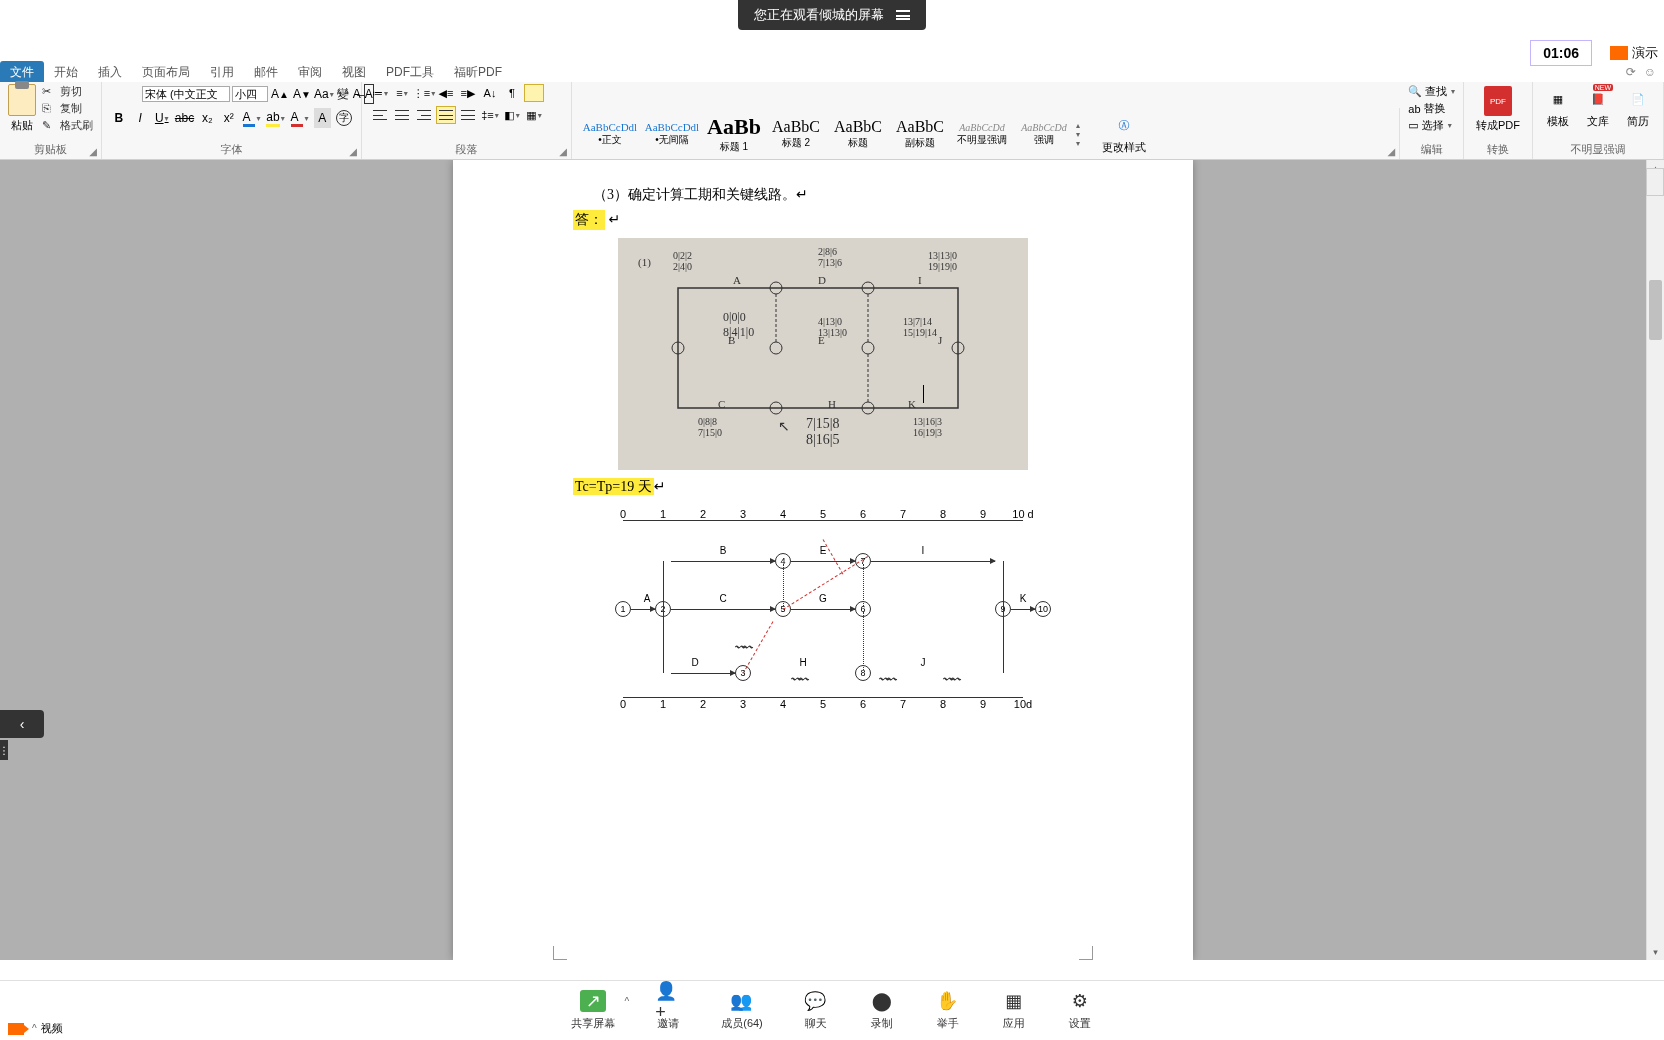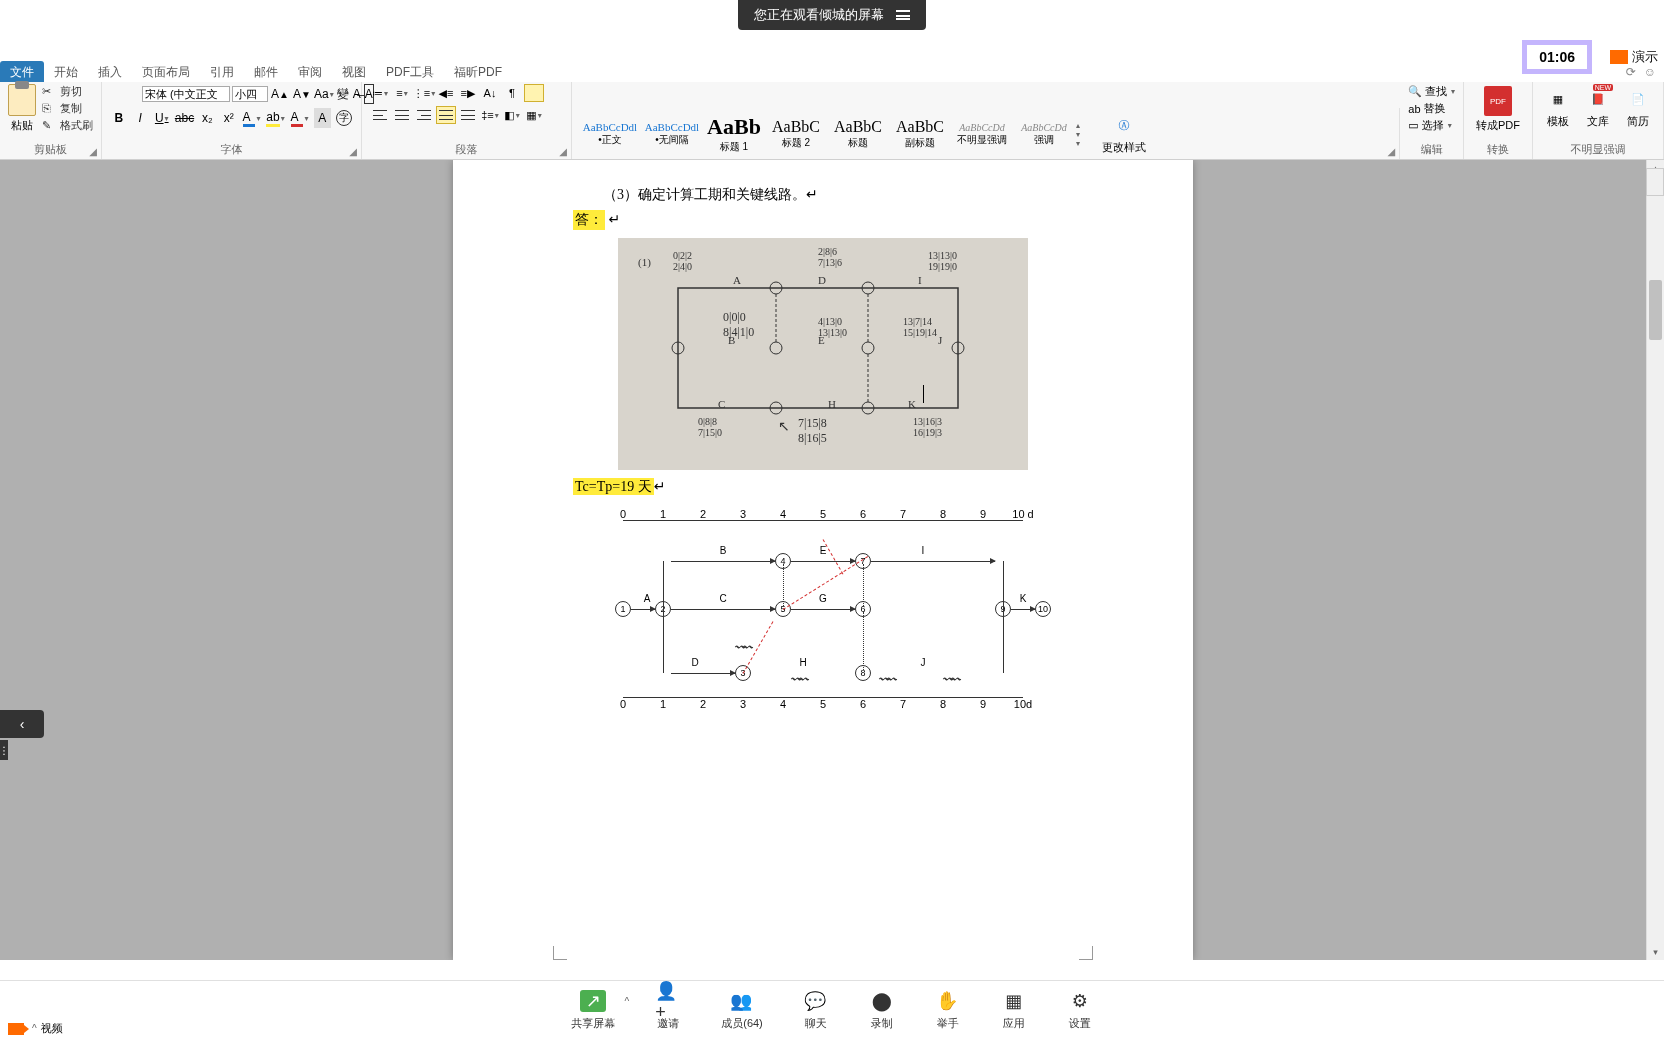--- a/index.html
+++ b/index.html
@@ -5,21 +5,21 @@
 * { margin: 0; padding: 0; box-sizing: border-box; }
 body { font-family: "Microsoft YaHei", Arial, sans-serif; background: #fff; width: 1664px; height: 1040px; overflow: hidden; position: relative; }
 
 
 .share-notice { position: absolute; top: 0; left: 50%; transform: translateX(-50%); background: #333; color: #fff; padding: 6px 16px; font-size: 13px; border-radius: 0 0 4px 4px; display: flex; align-items: center; gap: 12px; z-index: 100; }
 .share-notice .menu-lines { display: inline-block; width: 14px; height: 10px; border-top: 2px solid #fff; border-bottom: 2px solid #fff; position: relative; }
 .share-notice .menu-lines::after { content: ""; position: absolute; top: 3px; left: 0; right: 0; height: 2px; background: #fff; }
 
 
 .top-right { position: absolute; top: 40px; right: 0; display: flex; align-items: center; gap: 12px; }
-.time-box { border: 5px solid #c4b5fd; padding: 4px 12px; font-size: 14px; font-weight: bold; }
+.time-box { border: 1px solid #c4b5fd; padding: 4px 12px; font-size: 14px; font-weight: bold; }
 .present-btn { display: flex; align-items: center; gap: 4px; font-size: 13px; padding: 4px 6px; }
 .present-icon { width: 18px; height: 14px; background: #ff6a00; }
 
 
 .tabs-row { position: absolute; top: 62px; left: 0; right: 0; height: 20px; display: flex; align-items: center; font-size: 12px; color: #555; }
 .tab { padding: 3px 10px; }
 .tab.active { background: #2a7ab8; color: #fff; border-radius: 3px 3px 0 0; }
 .tabs-right { margin-left: auto; display: flex; gap: 8px; padding-right: 8px; color: #888; }
 
 
@@ -382,21 +382,21 @@
         <span>简历</span>
       </div>
     </div>
     <div class="group-label">不明显强调</div>
   </div>
 
 </div>
 
 <div class="doc-area">
   <div class="page">
-    <div class="doc-line" style="margin-left:30px">
+    <div class="doc-line" style="margin-left:20px">
       <span>（3）确定计算工期和关键线路。</span>↵
     </div>
     <div class="doc-line">
       <span class="highlight answer-label">答：</span> ↵
     </div>
 
     <div class="handwritten-img">
       <div class="hw-num" style="top:18px;left:20px">(1)</div>
 
       <div class="hw-num" style="top:12px;left:55px;white-space:pre;font-size:10px">0|2|2
@@ -415,21 +415,21 @@
       <div class="hw-num" style="top:78px;left:200px;white-space:pre;font-size:10px">4|13|0
 13|13|0</div>
       <div class="hw-num" style="top:96px;left:200px">E</div>
       <div class="hw-num" style="top:78px;left:285px;white-space:pre;font-size:10px">13|7|14
 15|19|14</div>
       <div class="hw-num" style="top:96px;left:320px">J</div>
 
       <div class="hw-num" style="top:178px;left:80px;white-space:pre;font-size:10px">0|8|8
 7|15|0</div>
       <div class="hw-num" style="top:160px;left:100px">C</div>
-      <div class="hw-num" style="top:178px;left:180px;white-space:pre;font-size:12px">7|15|8
+      <div class="hw-num" style="top:178px;left:188px;white-space:pre;font-size:14px">7|15|8
 8|16|5</div>
       <div class="hw-num" style="top:160px;left:210px">H</div>
       <div class="hw-num" style="top:178px;left:295px;white-space:pre;font-size:10px">13|16|3
 16|19|3</div>
       <div class="hw-num" style="top:160px;left:290px">K</div>
 
       <svg width="410" height="232" style="position:absolute;top:0;left:0">
         <rect x="60" y="50" width="280" height="120" fill="none" stroke="#333" stroke-width="1.5"></rect>
         <circle cx="60" cy="110" r="6" fill="none" stroke="#333"></circle>
         <circle cx="158" cy="50" r="6" fill="none" stroke="#333"></circle>

